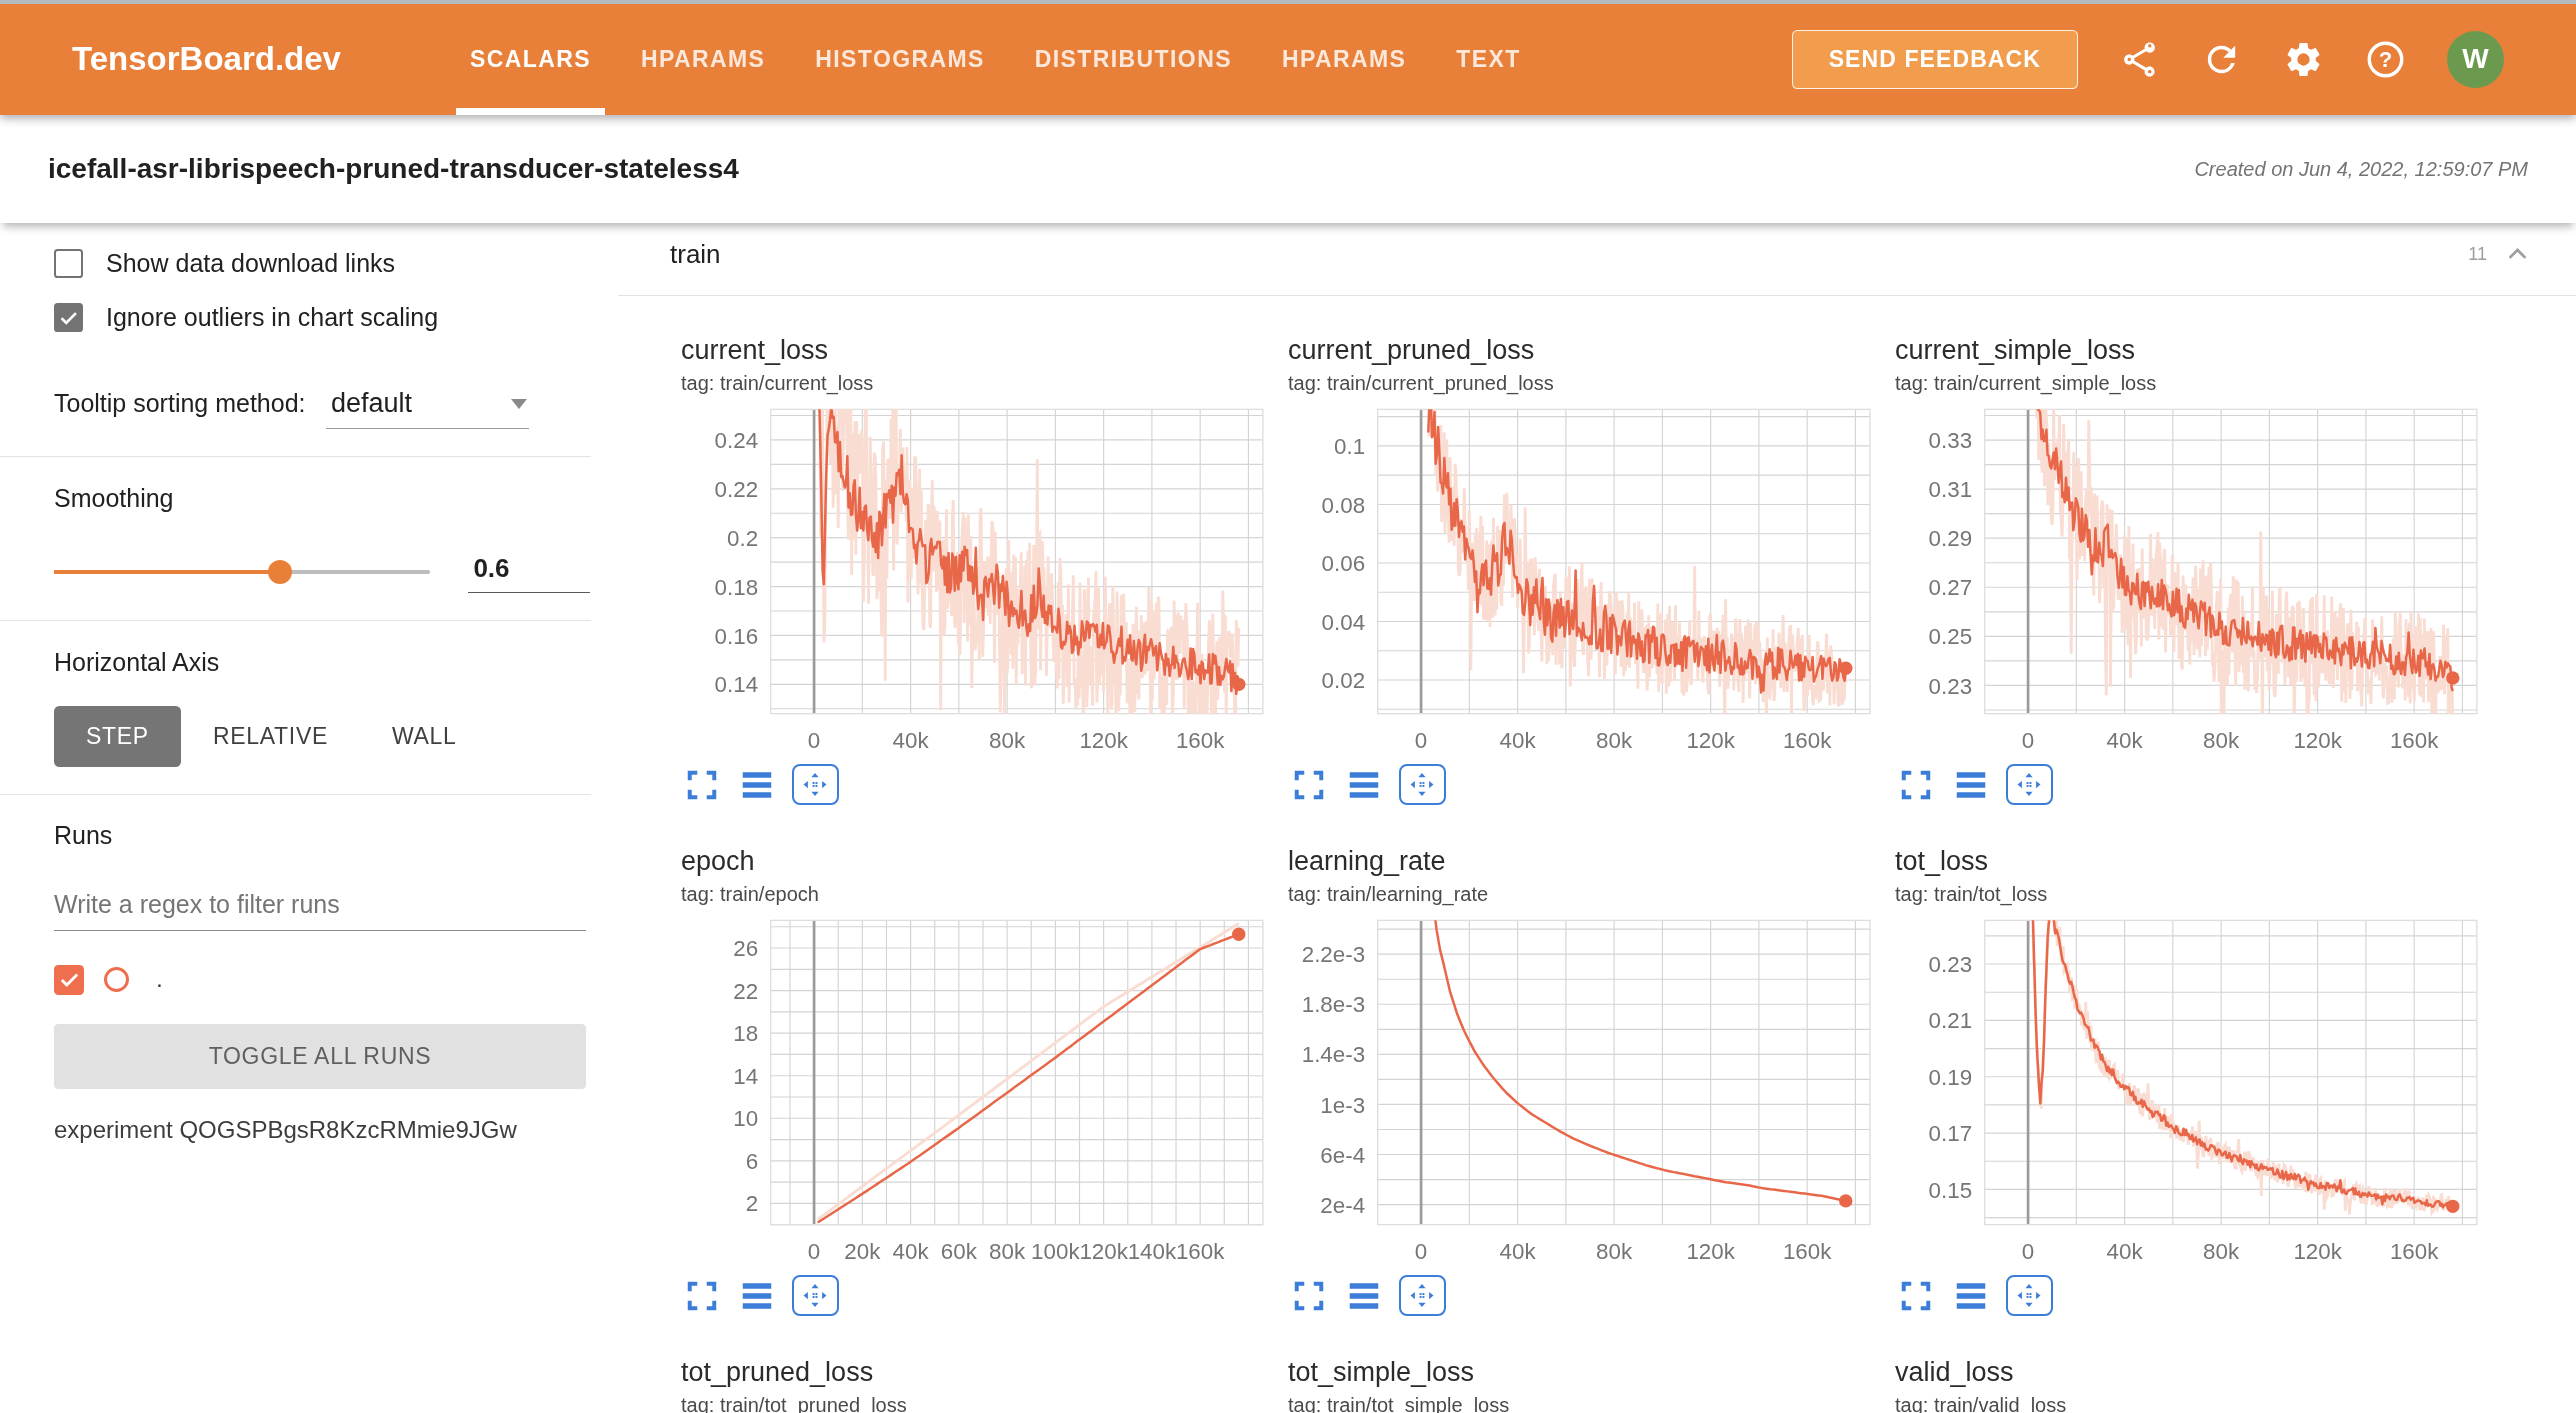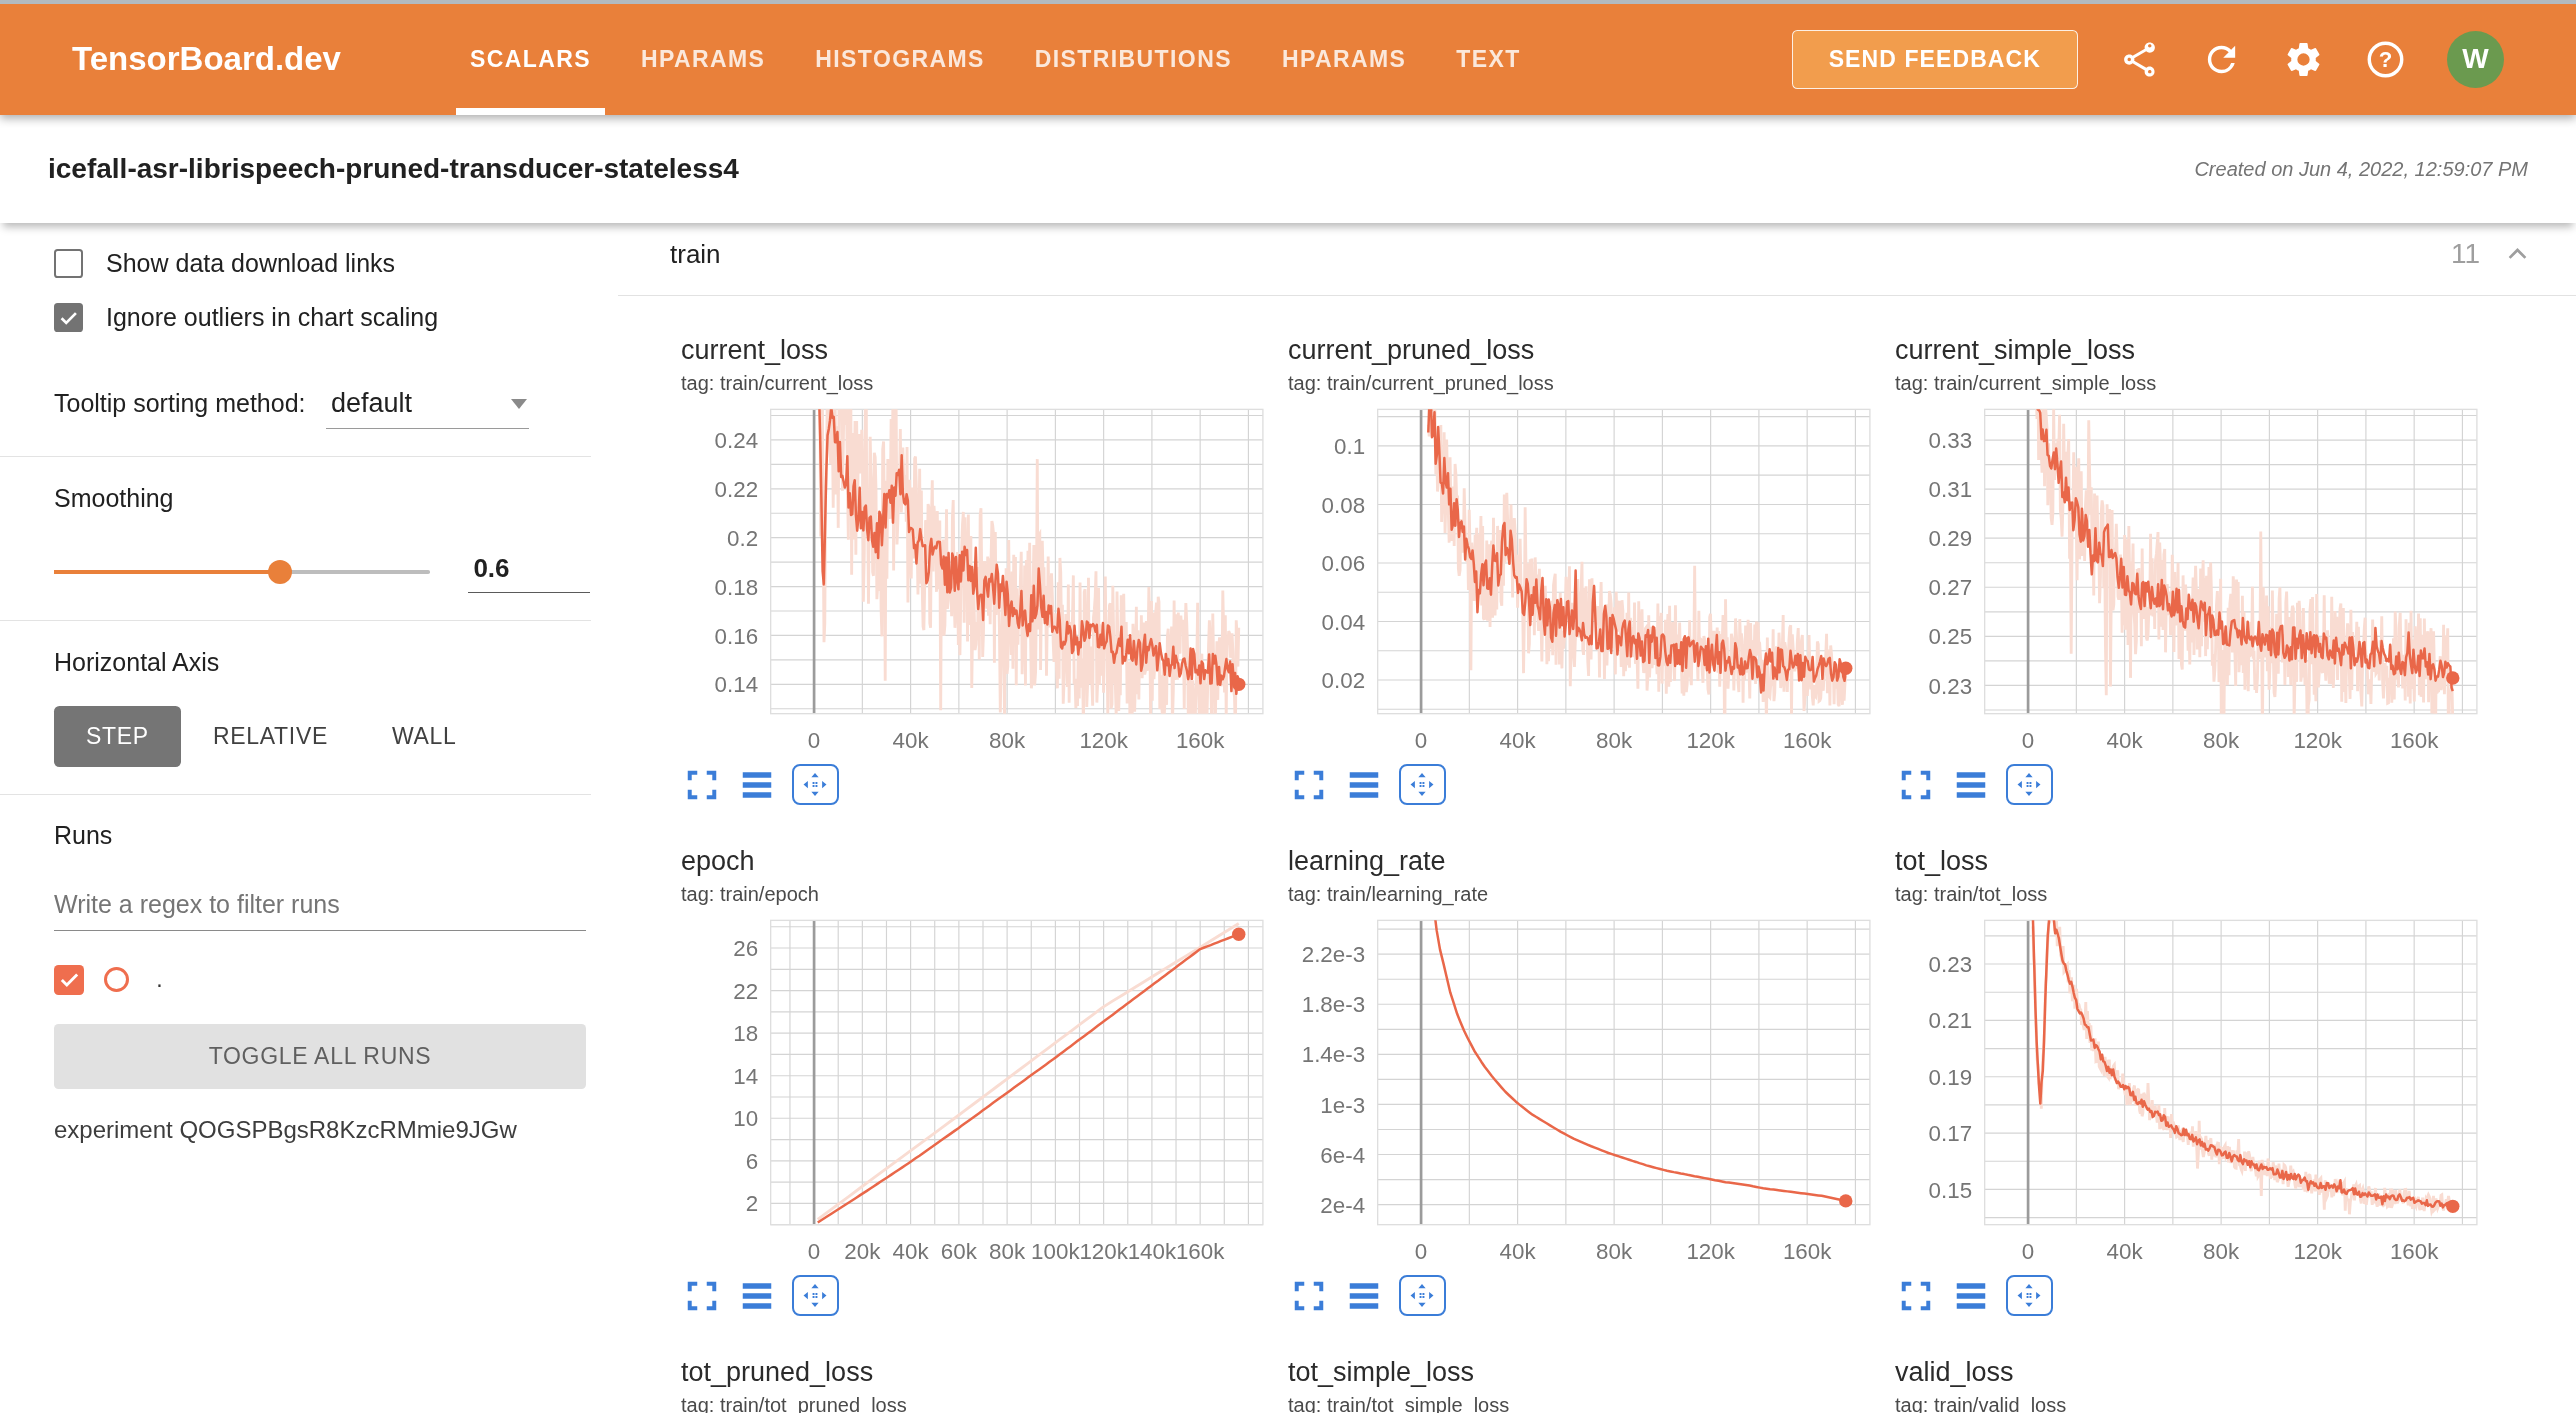--- a/index.html
+++ b/index.html
@@ -74,21 +74,21 @@
   .run-name{font-size:23px;color:#333;margin-left:7.2px;}
   .toggle-btn{
     margin-top:29px;width:532px;background:#e1e1e1;border:none;border-radius:4.5px;color:#5f5f5f;
     font-family:inherit;font-size:23px;letter-spacing:0.7px;padding:19px 0;cursor:pointer;
   }
   .experiment{margin-top:27px;font-size:24px;color:#3d3d3d;}
   
   .main{position:absolute;left:618px;top:213px;right:0;bottom:0;background:#fff;overflow:hidden;}
   .group-header{height:82px;border-bottom:0.9px solid #e2e2e2;display:flex;align-items:center;padding:0 45px 0 52px;cursor:pointer;}
   .group-label{font-size:26px;color:#212121;}
-  .group-right{margin-left:auto;display:flex;align-items:center;gap:24px;color:#9e9e9e;font-size:28px;}
+  .group-right{margin-left:auto;display:flex;align-items:center;gap:17px;color:#9e9e9e;font-size:18px;}
   .chev{width:27px;height:27px;}
   .charts-grid{display:flex;flex-wrap:wrap;padding:39px 0 0 63px;column-gap:16px;row-gap:41px;}
   .chart-card{width:591px;}
   .chart-title{font-size:27px;color:#2b2b2b;}
   .chart-tag{font-size:20px;color:#4a4a4a;margin-top:6.3px;}
   .chart-svg{margin-top:9px;display:block;}
   .chart-actions{display:flex;gap:14.3px;margin-top:1.8px;align-items:center;}
   .icon-btn{background:none;border:none;padding:0;width:41px;height:41px;cursor:pointer;display:flex;align-items:center;justify-content:center;}
   .icon-btn svg{width:38px;height:38px;}
   .icon-btn.fit{border:2.7px solid #3b7dd8;border-radius:8px;width:47px;height:41px;box-sizing:border-box;}

